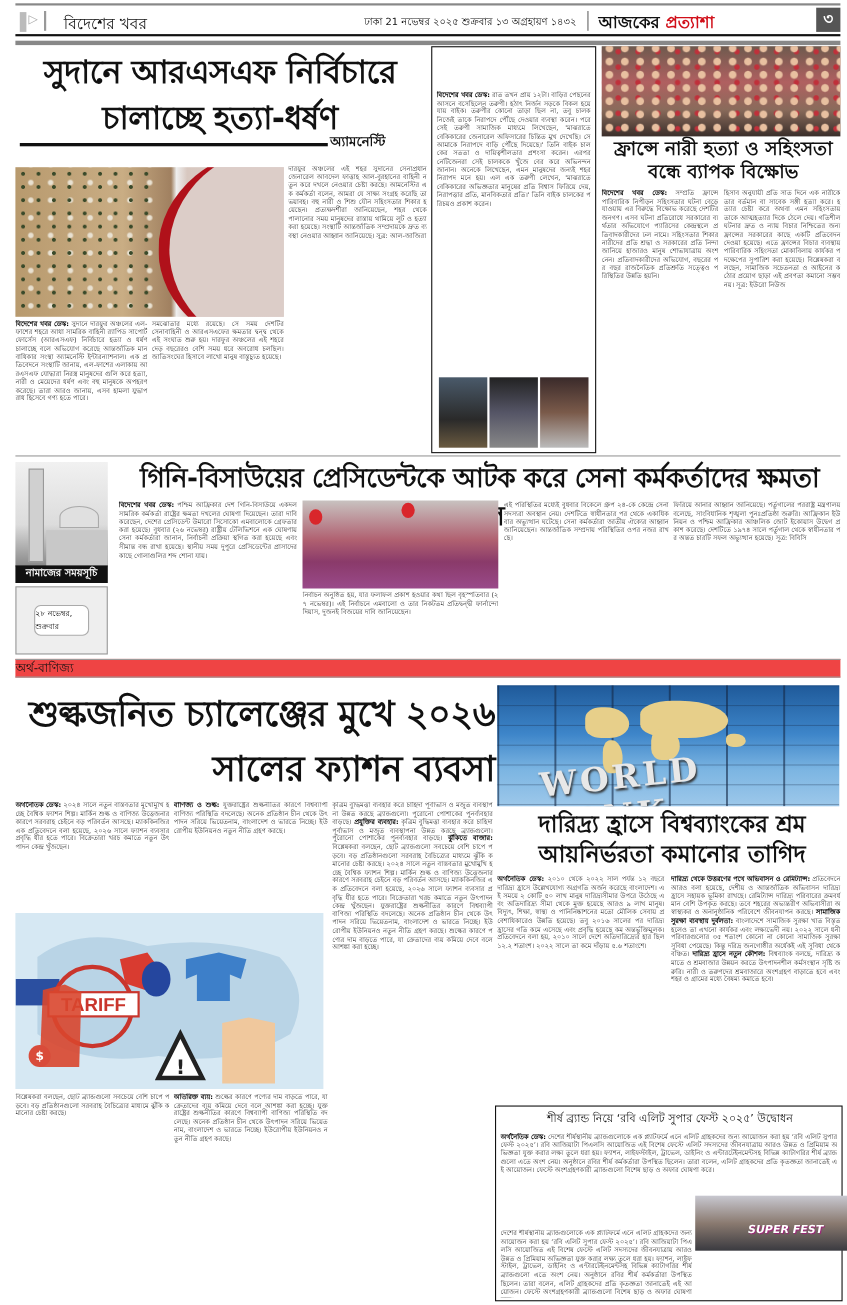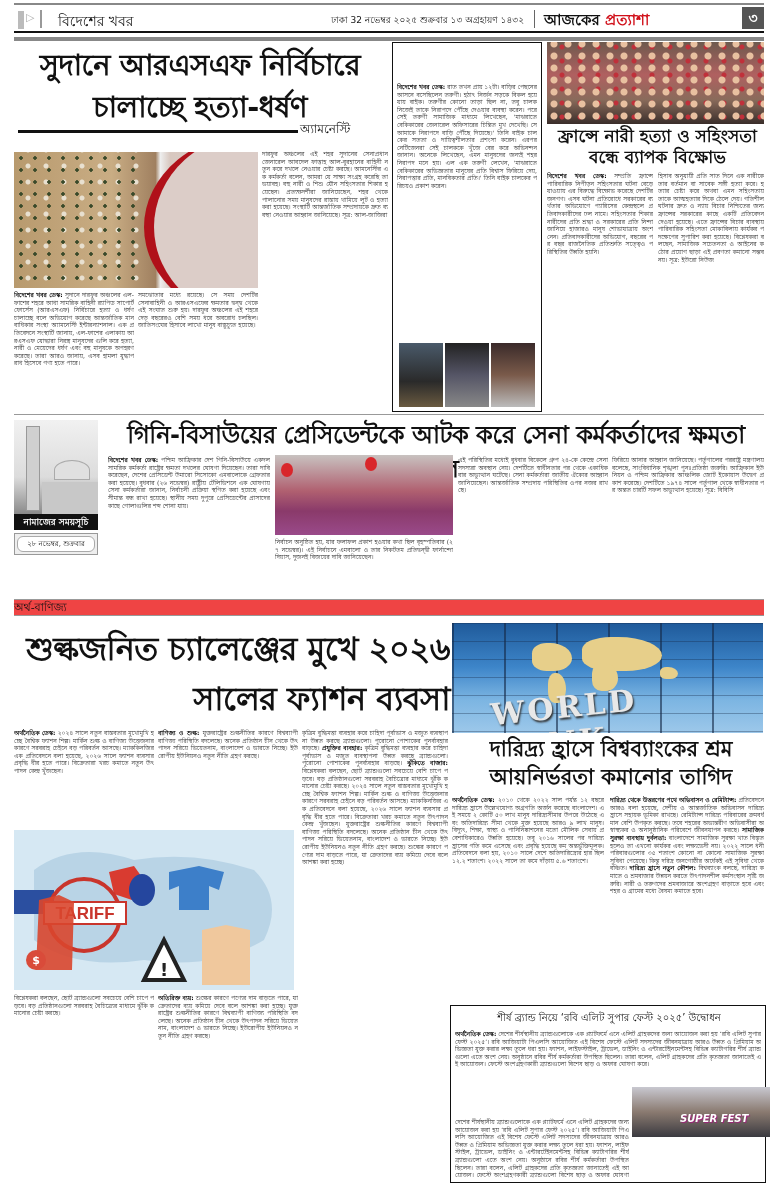--- a/index.html
+++ b/index.html
@@ -12,41 +12,41 @@
 .hdr .pipe1{left:26px;top:5px;width:2px;height:18px;background:#999}
 .hdr .section{left:44px;top:5px;font-size:14px;font-weight:normal}
 .hdr .date{left:140px;right:240px;text-align:right;top:8px;font-size:9px}
 .hdr .pipe2{left:520px;top:5px;width:1px;height:18px;background:#666}
 .hdr .brand{left:530px;top:3px;font-size:15px;font-weight:bold}
 .hdr .brand .hl{color:#d1101a}
 .hdr .page{right:0;top:2px;width:22px;height:22px;background:#555;color:#fff;text-align:center;font-size:14px;line-height:22px;font-weight:bold}
 .topbar{left:14px;top:37px;width:750px;height:4px;background:#888}
 .head1{left:10px;top:44px;width:380px;text-align:center;font-size:29px;font-weight:bold;line-height:42px;letter-spacing:-0.5px}
 .rule1{left:18px;top:130px;width:280px;height:3px;background:#111}
-.credit1{left:300px;top:120px;font-size:12px;font-weight:normal}
+.credit1{left:300px;top:120px;font-size:12px;font-weight:bold}
 .img-sudan{left:14px;top:152px;width:244px;height:136px;background:linear-gradient(90deg,#b89a6e 0%,#c9ad84 40%,#a08060 58%,#eee 60%,#d8c8c0 64%,#d9cbc7 100%);overflow:hidden}
 .img-sudan .curve{left:130px;top:-20px;width:230px;height:190px;border-radius:50%;border-left:10px solid #b0111a;background:#dccdc8}
 .img-sudan .dots{left:0;top:0;width:130px;height:136px;background:radial-gradient(circle,#3a4a2a 1.5px,transparent 2px) 0 0/14px 12px,radial-gradient(circle,#e8e0d0 2px,transparent 3px) 5px 6px/18px 16px}
 .txt{font-size:6px;line-height:7.6px;color:#333;text-align:justify;overflow:hidden;word-break:break-all}
 .txt b{color:#000}
 .col{position:absolute}
 .box2{left:392px;top:42px;width:150px;height:370px;border:1px solid #111}
 .box2 .t{left:4px;top:4px;width:140px;text-align:center;font-size:13px;font-weight:bold;line-height:17px}
 .pic{position:absolute;background:#333;overflow:hidden}
 .img-france{left:547px;top:42px;width:217px;height:82px;background:linear-gradient(180deg,#6e5a4e 0%,#b06060 40%,#8a6b5b 70%,#3a2e2a 100%)}
 .img-france .people{left:0;top:0;width:217px;height:82px;background:radial-gradient(circle,#e8c0a0 3px,transparent 4px) 0 20px/14px 12px,radial-gradient(circle,#c0303a 2px,transparent 3px) 6px 26px/18px 14px}
 .head3{left:545px;top:126px;width:225px;text-align:center;font-size:17px;font-weight:bold;line-height:21px}
 .sep-h{height:1px;background:#999}
 .mosque{left:14px;top:420px;width:84px;height:95px;background:linear-gradient(180deg,#f1f1f1 0%,#dcdcdc 60%,#888 100%);overflow:hidden}
 .mosque .min{left:12px;top:6px;width:14px;height:85px;background:#d0d0d0;border:1px solid #999}
 .mosque .dome{left:40px;top:40px;width:36px;height:20px;border-radius:50% 50% 0 0;background:#e0e0e0;border:1px solid #aaa}
 .mosque .base{left:28px;top:62px;width:56px;height:33px;background:#c8c8c8}
 .prayer-title{left:14px;top:514px;width:84px;height:16px;background:#111;color:#fff;font-size:9px;text-align:center;line-height:16px;font-weight:bold}
 .prayer{left:14px;top:533px;width:84px;border:1px solid #999;font-size:7px;background:#eee}
-.prayer .d{text-align:center;background:#fff;margin:2px;border-radius:6px;border:1px solid #aaa;padding:1px 0}
+.prayer .d{background:#fff;margin:16px;border-radius:6px;border:1px solid #aaa;padding:1px 0}
 .prayer table{width:100%;border-collapse:collapse}
 .prayer td{border:1px solid #bbb;text-align:center;padding:1px 0;font-size:6.5px}
 .prayer tr.h td{background:#ccc}
 .head4{left:102px;top:418px;width:668px;text-align:center;font-size:24px;font-weight:bold;line-height:34px;letter-spacing:-0.5px}
 .img-fem{left:275px;top:455px;width:178px;height:80px;background:linear-gradient(180deg,#c8c2c0 0%,#b06070 45%,#8a3a6a 70%,#9a4a8a 100%);overflow:hidden}
 .img-fem .banner{left:0;top:54px;width:178px;height:26px;background:#8d3b8a;color:#fff;font-weight:bold;font-size:15px;line-height:26px;padding-left:4px;letter-spacing:1px}
 .img-fem .balloon{width:12px;height:14px;border-radius:50%;background:#d9262b;position:absolute}
 .sec-bar{left:14px;top:599px;width:750px;height:17px;background:#ef4444;border-top:1px solid #999;border-bottom:1px solid #999;text-align:left;font-size:11px;line-height:16px}
 .head5{left:10px;top:624px;width:440px;text-align:right;font-size:32px;font-weight:bold;line-height:50px;letter-spacing:-0.5px}
 .img-tariff{left:14px;top:830px;width:280px;height:160px;background:#d6e8f3;overflow:hidden}
@@ -61,21 +61,21 @@
 .img-fest .label{left:48px;top:26px;color:#fff;font-weight:bold;font-style:italic;font-size:10px;text-shadow:1px 1px 1px #a0207a}
 </style>
 </head>
 <body>
 
 <div class="abs hdr">
   <div class="abs marker"></div>
   <div class="abs arrow">▷</div>
   <div class="abs pipe1"></div>
   <div class="abs section">বিদেশের খবর</div>
-  <div class="abs date">ঢাকা 32 নভেম্বর ২০২৫ শুক্রবার ১৩ অগ্রহায়ণ ১৪৩২</div>
+  <div class="abs date">ঢাকা 21 নভেম্বর ২০২৫ শুক্রবার ১৩ অগ্রহায়ণ ১৪৩২</div>
   <div class="abs pipe2"></div>
   <div class="abs brand">
     <span>আজকের </span><span class="hl">প্র</span><span class="hl">ত্যাশা</span>
   </div>
   <div class="abs page">৩</div>
 </div>
 <div class="abs topbar"></div>
 
 <div class="abs head1">সুদানে আরএসএফ নির্বিচারে চালাচ্ছে হত্যা-ধর্ষণ</div>
 <div class="abs rule1"></div>

